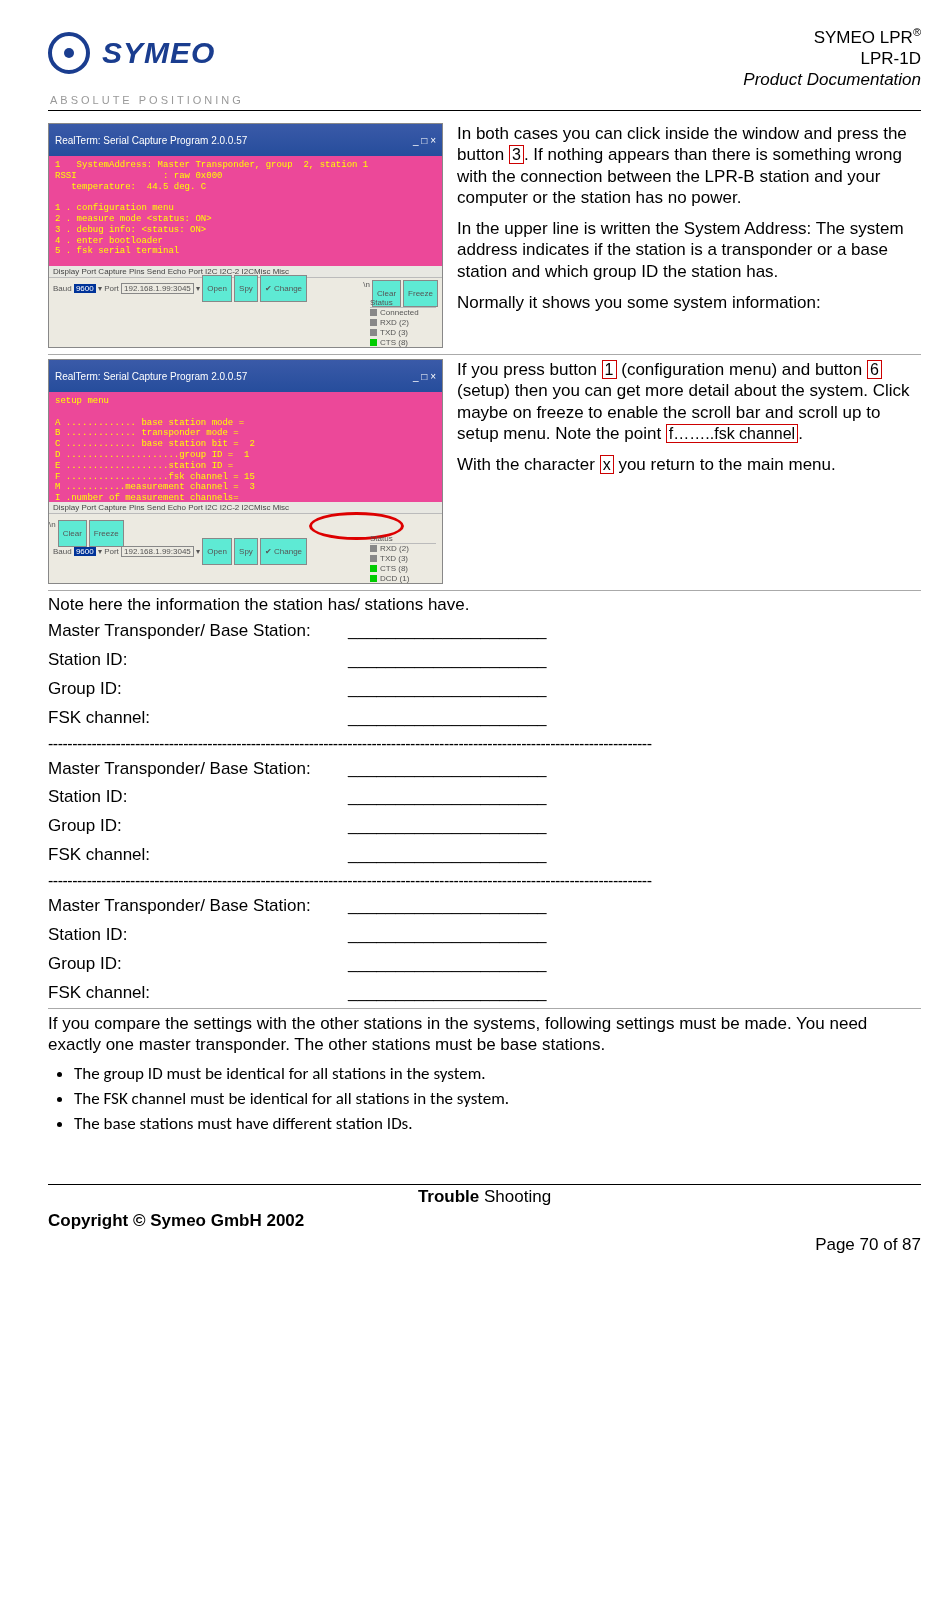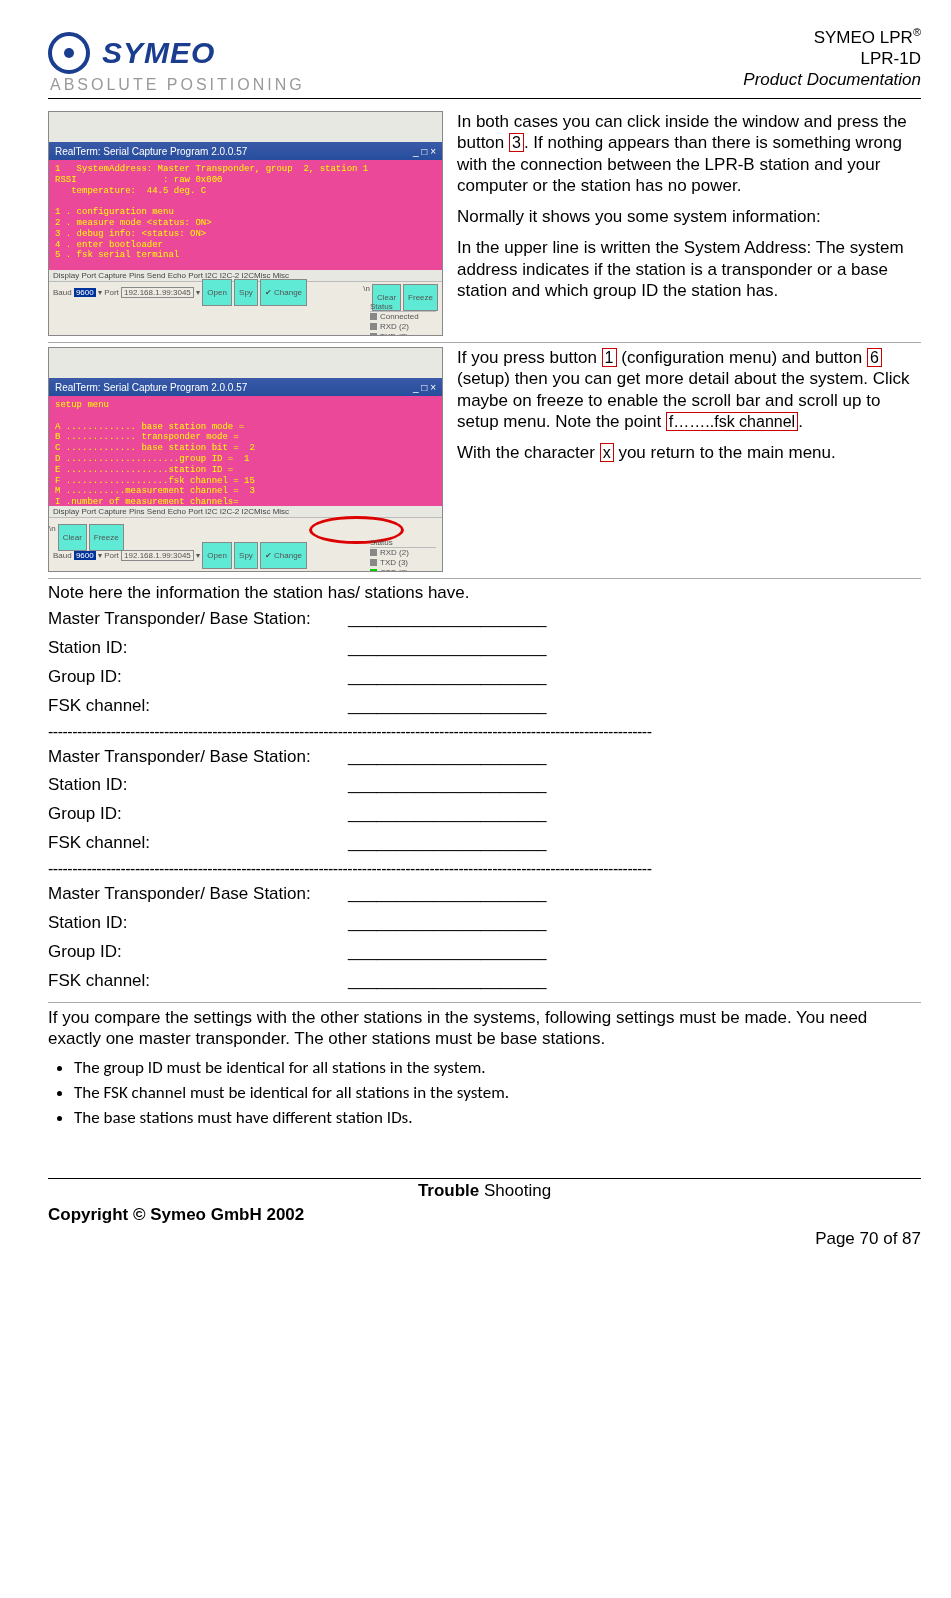--- a/index.html
+++ b/index.html
@@ -19,31 +19,31 @@
   .logo-circle {
     width: 42px; height: 42px; border: 4px solid #1a3d8f; border-radius: 50%;
     position: relative; flex-shrink: 0;
   }
   .logo-circle::after {
     content: ""; position: absolute; left: 50%; top: 50%;
     width: 10px; height: 10px; background: #1a3d8f; border-radius: 50%;
     transform: translate(-50%, -50%);
   }
   .logo-text { font-size: 30px; font-weight: 700; color: #1a3d8f; letter-spacing: 1px; font-style: italic;}
-  .logo-sub { font-size: 16px; letter-spacing: 3px; color: #999; margin-top: 2px; margin-left: 2px; }
+  .logo-sub { font-size: 11px; letter-spacing: 3px; color: #999; margin-top: 20px; margin-left: 2px; }
   .hdr-right { text-align: right; font-size: 17px; line-height: 1.25; }
   .hdr-right .sup { font-size: 11px; vertical-align: super; }
   .hdr-right .ital { font-style: italic; }
 
   .section-row { display: flex; gap: 14px; border-bottom: 1px solid #aaa; padding: 4px 0 6px; }
   .screenshot {
     width: 395px; height: 225px; flex-shrink: 0; background: #e8e8e2;
     border: 1px solid #888; position: relative; overflow: hidden;
   }
-  .ss-titlebar { height: 18px; background: linear-gradient(#3a5aa8,#264d9c); color:#fff; font-size:10px; padding:2px 6px; display:flex; justify-content:space-between; align-items:center;margin-top:30px;}
+  .ss-titlebar { height: 32px; background: linear-gradient(#3a5aa8,#264d9c); color:#fff; font-size:10px; padding:2px 6px; display:flex; justify-content:space-between; align-items:center;}
   .ss-term { background:#ec4899; color:#ff0; font-family: "Courier New", monospace; font-size:9px; padding:4px 6px; line-height:1.2; height:110px; overflow:hidden; white-space:pre; }
   .ss-panel { background:#eceae1; height:100px; font-size:8px; color:#555; position:relative; padding:4px;}
   .ss-tabs { font-size:8px; color:#444; padding:1px 4px; border-bottom:1px solid #bbb;}
   .ss-status { position:absolute; right:6px; top:20px; width:66px; font-size:8px;}
   .ss-status-item { display:flex; align-items:center; gap:3px; margin-bottom:1px;}
   .dot { width:7px; height:7px; display:inline-block;}
   .dot.green{background:#0c0;} .dot.gray{background:#888;}
   .ss-btnrow { position:absolute; right:4px; top:2px; display:flex; gap:2px;}
   .ss-btn { background:#5eead4; border:1px solid #888; font-size:8px; padding:8px 4px;}
   .red-oval { position:absolute; right:30px; top:-8px; width:95px; height:28px; border:3px solid #d00; border-radius:50%; }
@@ -52,21 +52,21 @@
   .desc p { margin: 0 0 10px; }
   .kbox { border:1px solid #c00; padding:0 2px; font-size: 16px; }
 
   .note-line { padding-top: 4px; font-size: 17px; }
   .form-block { font-size: 17px; line-height: 1.7; margin-top: 2px;}
   .form-row { display:flex; }
   .form-label { width: 300px;}
   .form-blank { letter-spacing: 0px; }
   .dashed-sep { letter-spacing: -0.5px; white-space:nowrap; overflow:hidden; margin:2px 0; font-size:16px; height:18px;}
 
-  .para { font-size: 17px; line-height: 1.25; margin-top: 6px; border-top:1px solid #aaa; padding-top:4px;}
+  .para { font-size: 17px; line-height: 1.25; border-top:1px solid #aaa; padding-top:4px;}
   ul.bullets { margin: 8px 0 0 0; padding-left: 26px; font-family: Calibri, Arial, sans-serif; font-size: 17px;}
   ul.bullets li { margin-bottom: 4px; }
 
   .footer-wrap { margin-top: 50px; }
   .footer-rule { border-top: 1px solid #000; margin-bottom: 2px;}
   .footer-center { text-align: center; font-size: 17px; }
   .footer-row { display:flex; justify-content: space-between; font-size: 17px; margin-top:4px;}
   .bold { font-weight: 700; }
 </style>
 </head>
@@ -139,22 +139,22 @@
               <span class="dot green"></span>
               <span>DSR (6)</span>
             </div>
 
         </div>
 
       </div>
     </div>
     <div class="desc">
       <p><span>In both cases you can click inside the window and press the button </span><span class="kbox">3</span><span>. If nothing appears than there is something wrong with the connection between the LPR-B station and your computer or the station has no power.</span></p>
+      <p>In the upper line is written the System Address: The system address indicates if the station is a transponder or a base station and which group ID the station has.</p>
       <p>Normally it shows you some system information:</p>
-      <p>In the upper line is written the System Address: The system address indicates if the station is a transponder or a base station and which group ID the station has.</p>
     </div>
   </div>
 
   <div class="section-row">
     <div class="screenshot">
       <div class="ss-titlebar">
           <span>RealTerm: Serial Capture Program 2.0.0.57</span>
           <span>_ □ ×</span>
         </div>
       <div class="ss-term">setup menu

